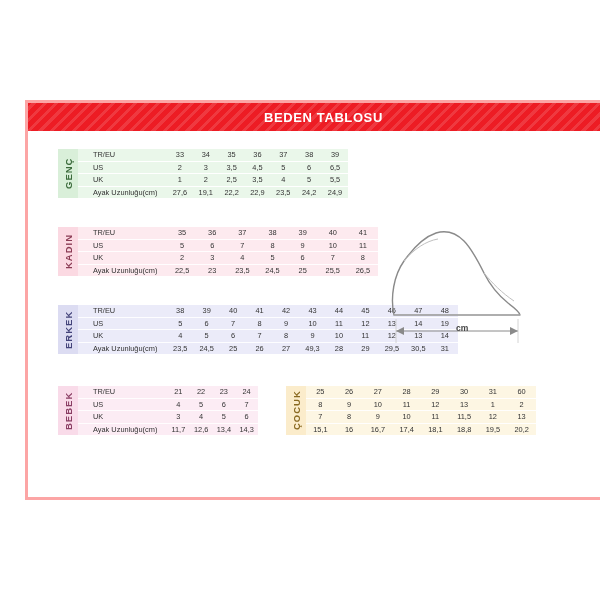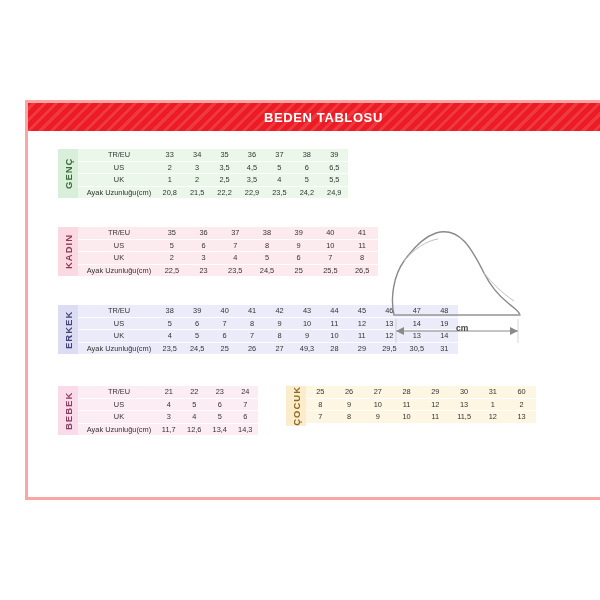--- a/index.html
+++ b/index.html
@@ -86,22 +86,22 @@
   table.grid td {
     font-size: 7.4px;
     color: #333;
     text-align: center;
     padding: 1px 0 1.5px 0;
     border-bottom: 1px solid rgba(255,255,255,0.9);
     white-space: nowrap;
   }
   table.grid tr:last-child td { border-bottom: none; }
   table.grid td.rowhead {
-    text-align: center;
-    padding-left: 4px;
+    text-align: left;
+    padding-left: 15px;
     width: 74px;
     color: #333;
   }
   .tbl-wrap { flex: 1; }
 
   
   .t-genc .side-label { background: #d9efd9; color: #3b6b3b; }
   .t-genc table.grid { background: #eaf7ea; }
   .t-genc table.grid td { border-bottom-color: #ffffff; }
 
@@ -195,22 +195,22 @@
               <td>1</td>
               <td>2</td>
               <td>2,5</td>
               <td>3,5</td>
               <td>4</td>
               <td>5</td>
               <td>5,5</td>
             </tr>
             <tr>
               <td class="rowhead">Ayak Uzunluğu(cm)</td>
-              <td>20,8</td>
-              <td>21,5</td>
+              <td>27,6</td>
+              <td>19,1</td>
               <td>22,2</td>
               <td>22,9</td>
               <td>23,5</td>
               <td>24,2</td>
               <td>24,9</td>
             </tr>
           </tbody>
             </table>
         </div>
       </div>
@@ -397,20 +397,30 @@
             <tr>
               <td>7</td>
               <td>8</td>
               <td>9</td>
               <td>10</td>
               <td>11</td>
               <td>11,5</td>
               <td>12</td>
               <td>13</td>
             </tr>
+            <tr>
+              <td>15,1</td>
+              <td>16</td>
+              <td>16,7</td>
+              <td>17,4</td>
+              <td>18,1</td>
+              <td>18,8</td>
+              <td>19,5</td>
+              <td>20,2</td>
+            </tr>
           </tbody>
             </table>
         </div>
       </div>
 
 
       <div class="foot-box">
         <svg width="170" height="130" viewBox="0 0 170 130" fill="none">
           <path d="M14 96 C10 78, 14 56, 24 42 C34 28, 44 18, 56 14 C66 11, 76 14, 84 22 C92 30, 98 42, 104 54 C110 66, 118 76, 128 84 C136 90, 140 94, 140 96 Z" fill="none" stroke="#8a8a8a" stroke-width="1.4" stroke-linejoin="round"></path>
           <path d="M24 42 C34 30, 46 22, 58 20" fill="none" stroke="#c0c0c0" stroke-width="1"></path>

